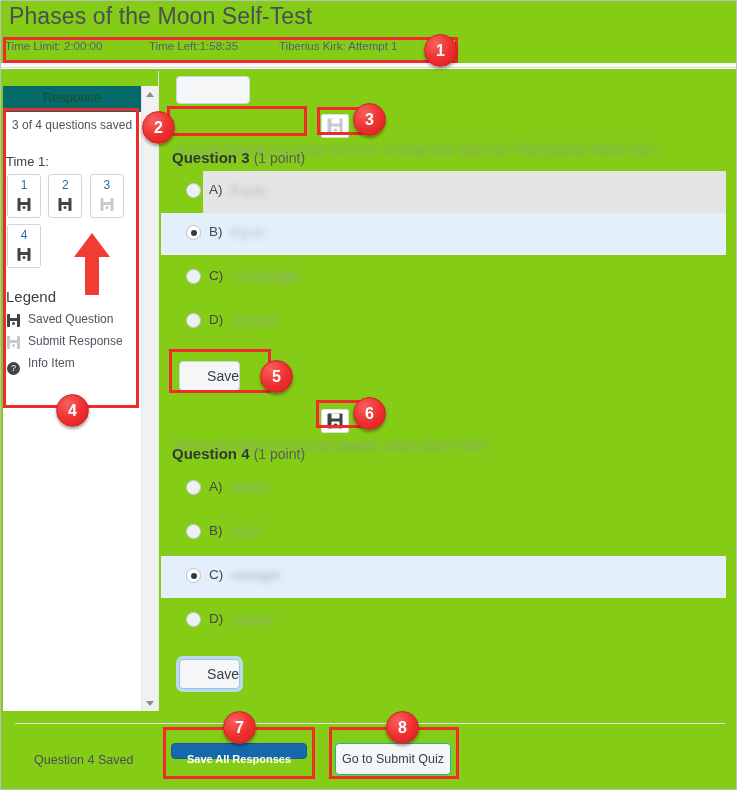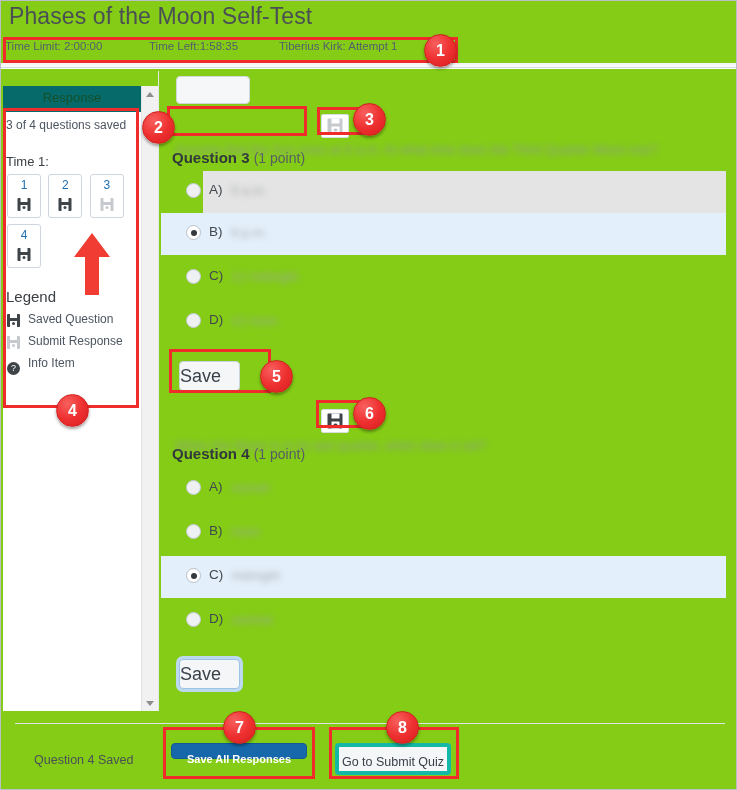--- a/index.html
+++ b/index.html
@@ -45,20 +45,21 @@
     position:absolute;left:0;top:0;width:138px;height:26px;
     background:#076a6a;
   }
   .questions-header span{
     position:absolute;left:0;right:0;top:4px;text-align:center;
     font-size:13px;color:#14502a;font-weight:400;
   }
   .saved-count{
     position:absolute;left:3px;top:32px;font-size:12px;color:#4c5560;
     white-space:nowrap;
+    padding-left:6px;
   }
   .page-label{
     position:absolute;left:3px;top:68px;font-size:13px;color:#3b4045;
     font-weight:400;
   }
   .qtiles{position:absolute;left:4px;top:88px;width:126px;}
   .qtile{
     width:34px;height:44px;border:1px solid #cfd6dd;border-radius:3px;
     background:#fff;display:inline-block;margin:0 3px 6px 0;
     position:relative;vertical-align:top;box-sizing:border-box;
@@ -162,42 +163,42 @@
   }
   .opt-row .val{
     position:absolute;left:70px;top:12px;font-size:13px;color:#9aa1a7;
     filter:blur(3px);opacity:.85;white-space:nowrap;
   }
   .opt-hover{background:#e4e4e4;}
   .opt-selbg{background:#e3effa;}
 
   .save-btn{
     position:absolute;width:61px;height:30px;border:1px solid #ccd3da;
-    border-radius:4px;background:#f4f6f8;color:#39414a;font-size:18px;
-    line-height:28px;text-align:left;box-sizing:border-box;
+    border-radius:4px;background:#f4f6f8;color:#39414a;font-size:14px;
+    line-height:28px;text-align:right;box-sizing:border-box;
   }
   .save-btn.focus{
     border:1px solid #9cc3e6;box-shadow:0 0 0 3px #bcd9f0;
   }
 
   
   .footer-rule{position:absolute;left:14px;top:722px;width:710px;height:1px;background:#dfe3e7;}
   .footer-status{
     position:absolute;left:33px;top:752px;font-size:12.5px;color:#4a5058;
     white-space:nowrap;
   }
   .btn-primary{
     position:absolute;left:170px;top:742px;width:136px;height:16px;
     background:#1668ab;border:1px solid #115a96;border-radius:4px;
     color:#fff;font-size:11px;font-weight:700;line-height:30px;
     text-align:center;box-sizing:border-box;
   }
   .btn-secondary{
     position:absolute;left:334px;top:742px;width:116px;height:32px;
-    background:#f4f6f8;border:4px solid #14b8a6;border-radius:4px;
+    background:#f4f6f8;border:1px solid #14b8a6;border-radius:4px;
     color:#3a4149;font-size:12.5px;line-height:30px;text-align:center;
     box-sizing:border-box;
   }
 
   
   .anno-box{position:absolute;border:3px solid #ef2b2b;box-sizing:border-box;}
   .badge{
     position:absolute;width:31px;height:31px;border-radius:50%;
     background:radial-gradient(circle at 34% 28%, #f7605e 0%, #ee2f2f 52%, #d61f20 100%);
     border:1px solid #cf2020;

